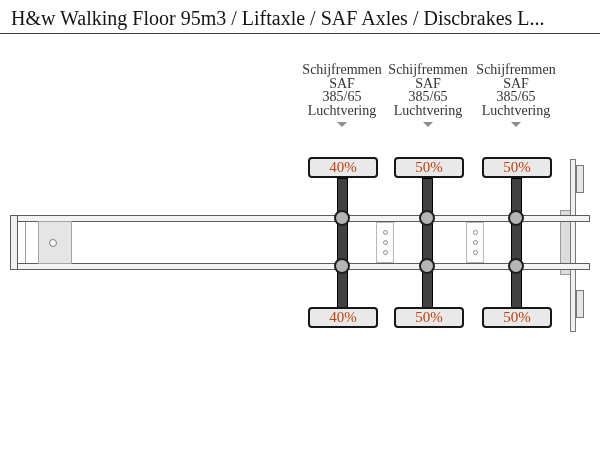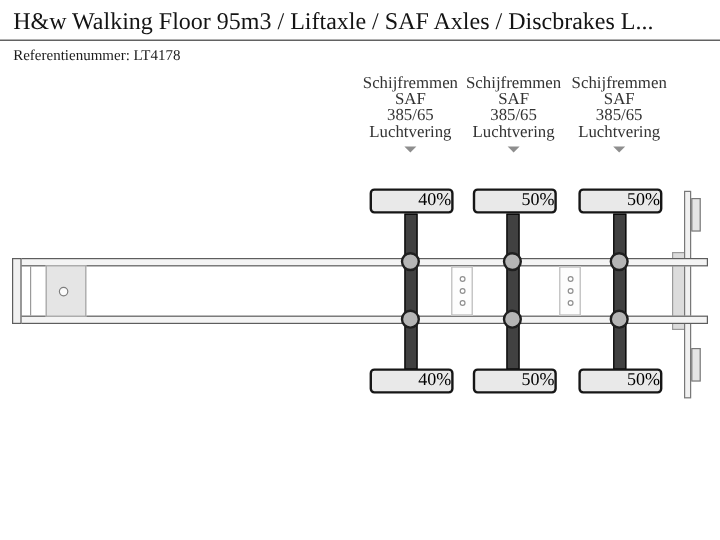--- a/index.html
+++ b/index.html
@@ -34,33 +34,29 @@
   .rear-block{left:560px;top:210px;width:11px;height:65px;background:#dcdcdc;border:1px solid #9a9a9a;z-index:1;}
   .rear-bar{left:570px;top:159px;width:6px;height:173px;background:#f1f1f1;border:1px solid #787878;z-index:2;}
   .rear-flap{left:576px;width:8px;height:28px;background:#e6e6e6;border:1px solid #787878;z-index:2;}
 
   
   .axle-bar{top:178px;width:11px;height:130px;background:#414141;border:1px solid #000;z-index:3;}
   .hub{width:16px;height:16px;border-radius:50%;background:#b5b5b5;border:2px solid #1f1f1f;z-index:4;}
 
   
   .badge{width:70px;height:21px;background:#e9e9e9;border:2px solid #161616;border-radius:4px;
-    z-index:5;text-align:right;font-size:15px;line-height:17px;color:#000000;}
+    z-index:5;text-align:center;font-size:15px;line-height:17px;color:#c2410c;}
 </style>
 </head>
 <body>
 
 <div class="page">
 
   <div class="abs title">H&amp;w Walking Floor 95m3 / Liftaxle / SAF Axles / Discbrakes L...</div>
   <div class="abs divider"></div>
-  <div class="abs ref">
-    <span>Referentienummer:</span>
-    <span>LT4178</span>
-  </div>
 
   <div class="abs spec-col" style="left:294px;">
     <div class="line">Schijfremmen</div>
     <div class="line">SAF</div>
     <div class="line">385/65</div>
     <div class="line">Luchtvering</div>
     <div class="arrow-down"></div>
   </div>
   <div class="abs spec-col" style="left:380px;">
     <div class="line">Schijfremmen</div>

